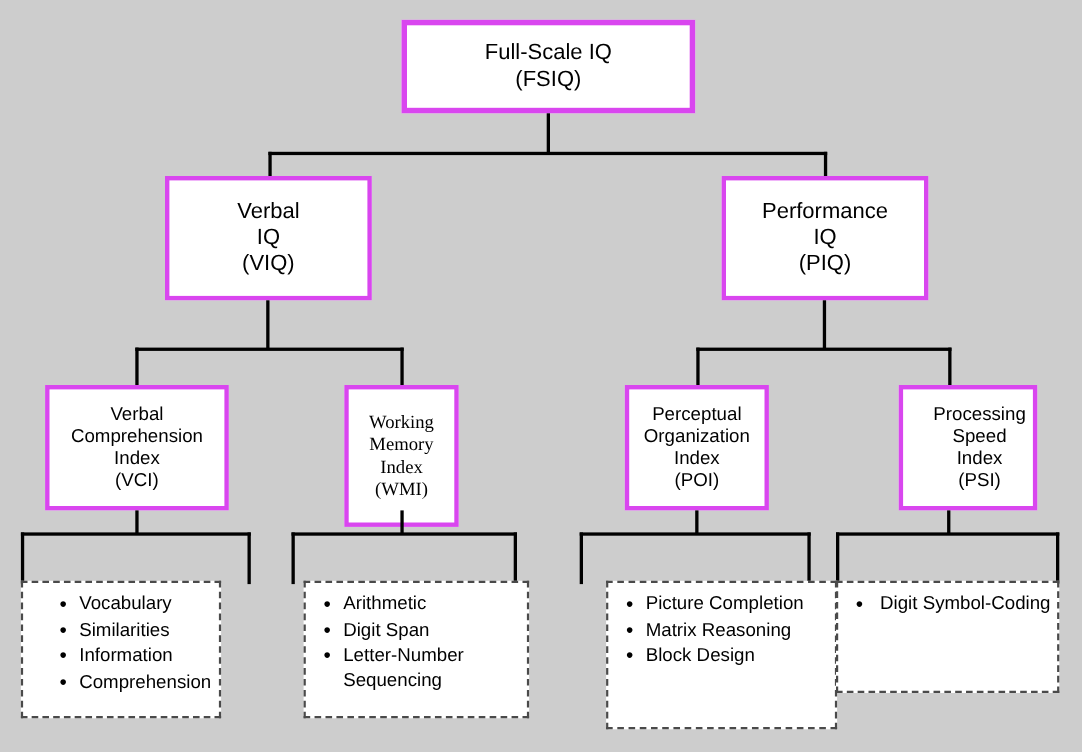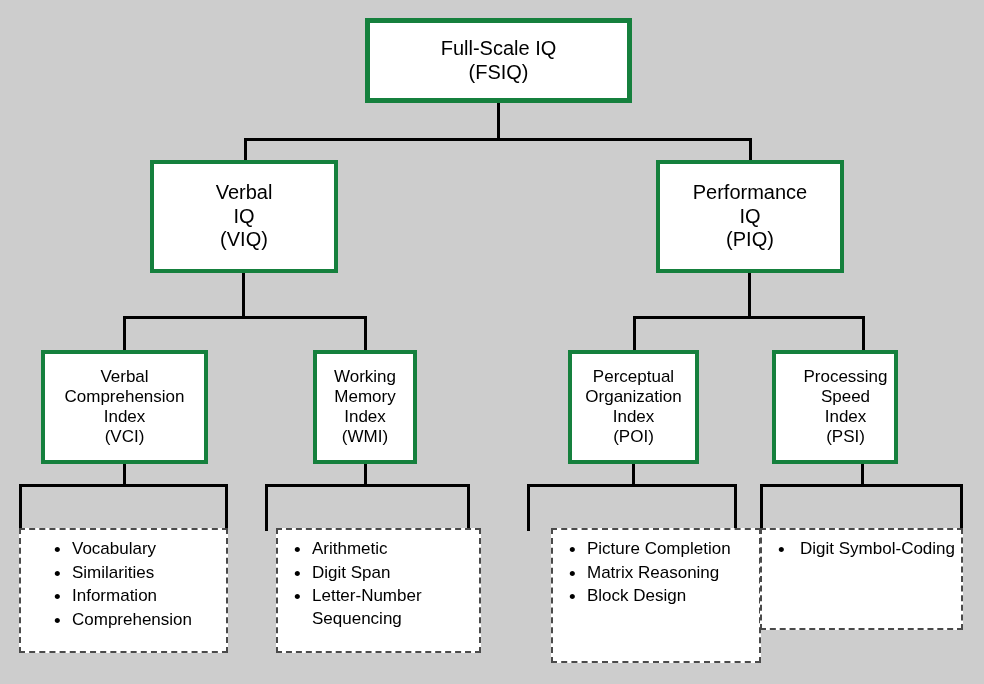--- a/index.html
+++ b/index.html
@@ -17,21 +17,21 @@
     position: relative;
     width: 984px;
     height: 684px;
   }
 
   
   .node {
     position: absolute;
     box-sizing: border-box;
     background: #ffffff;
-    border: 3px solid #15803d;
+    border: 3px solid #d946ef;
     display: flex;
     align-items: center;
     justify-content: center;
     text-align: center;
     color: #000000;
     line-height: 1.18;
   }
   .node .lines {
     width: 100%;
     padding: 0 4px;
@@ -138,60 +138,60 @@
 
   <div class="node tier3" style="left:41px; top:350px; width:167px; height:114px;">
     <div class="lines">
       <div>Verbal</div>
       <div>Comprehension</div>
       <div>Index</div>
       <div>(VCI)</div>
     </div>
   </div>
 
-  <div class="node tier3" style="left:313px; top:350px; width:104px; height:114px;">
+  <div class="node tier3" style="left:313px; top:350px; width:104px; height:129px;font-family:Liberation Serif, serif;">
     <div class="lines">
       <div>Working</div>
       <div>Memory</div>
       <div>Index</div>
       <div>(WMI)</div>
     </div>
   </div>
 
   <div class="node tier3" style="left:568px; top:350px; width:131px; height:114px;">
     <div class="lines">
       <div>Perceptual</div>
       <div>Organization</div>
       <div>Index</div>
       <div>(POI)</div>
     </div>
   </div>
 
-  <div class="node tier3" style="left:772px; top:350px; width:126px; height:114px;padding-left:21px;">
+  <div class="node tier3" style="left:817px; top:350px; width:126px; height:114px;padding-left:21px;">
     <div class="lines">
       <div>Processing</div>
       <div>Speed</div>
       <div>Index</div>
       <div>(PSI)</div>
     </div>
   </div>
 
   <div class="vline" style="left:123px; top:464px; height:22px;"></div>
   <div class="bracket" style="left:19px; top:484px; width:209px; height:47px;"></div>
 
   <div class="vline" style="left:364px; top:464px; height:22px;"></div>
   <div class="bracket" style="left:265px; top:484px; width:205px; height:47px;"></div>
 
   <div class="vline" style="left:632px; top:464px; height:22px;"></div>
   <div class="bracket" style="left:527px; top:484px; width:210px; height:47px;"></div>
 
   <div class="vline" style="left:861px; top:464px; height:22px;"></div>
   <div class="bracket" style="left:760px; top:484px; width:203px; height:47px;"></div>
 
-  <div class="leafbox" style="left:19px; top:528px; width:209px; height:125px;padding-left:25px;">
+  <div class="leafbox" style="left:19px; top:528px; width:182px; height:125px;padding-left:25px;">
     <ul>
       <li>Vocabulary</li>
       <li>Similarities</li>
       <li>Information</li>
       <li>Comprehension</li>
     </ul>
   </div>
 
   <div class="leafbox" style="left:265px; top:528px; width:205px; height:125px;margin-left:11px;">
     <ul>

